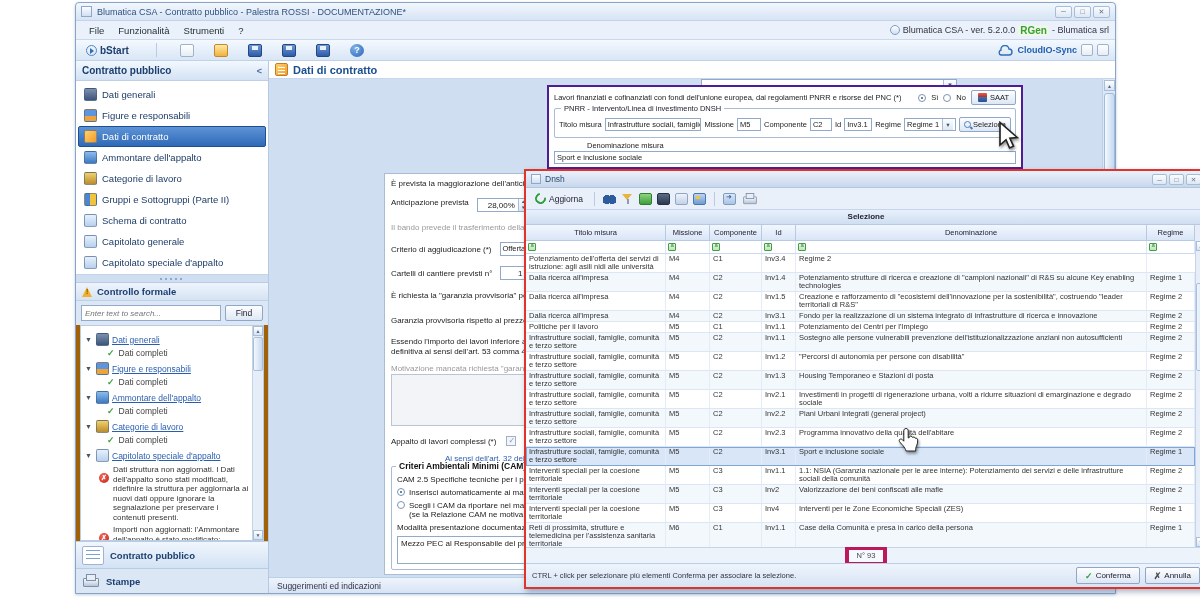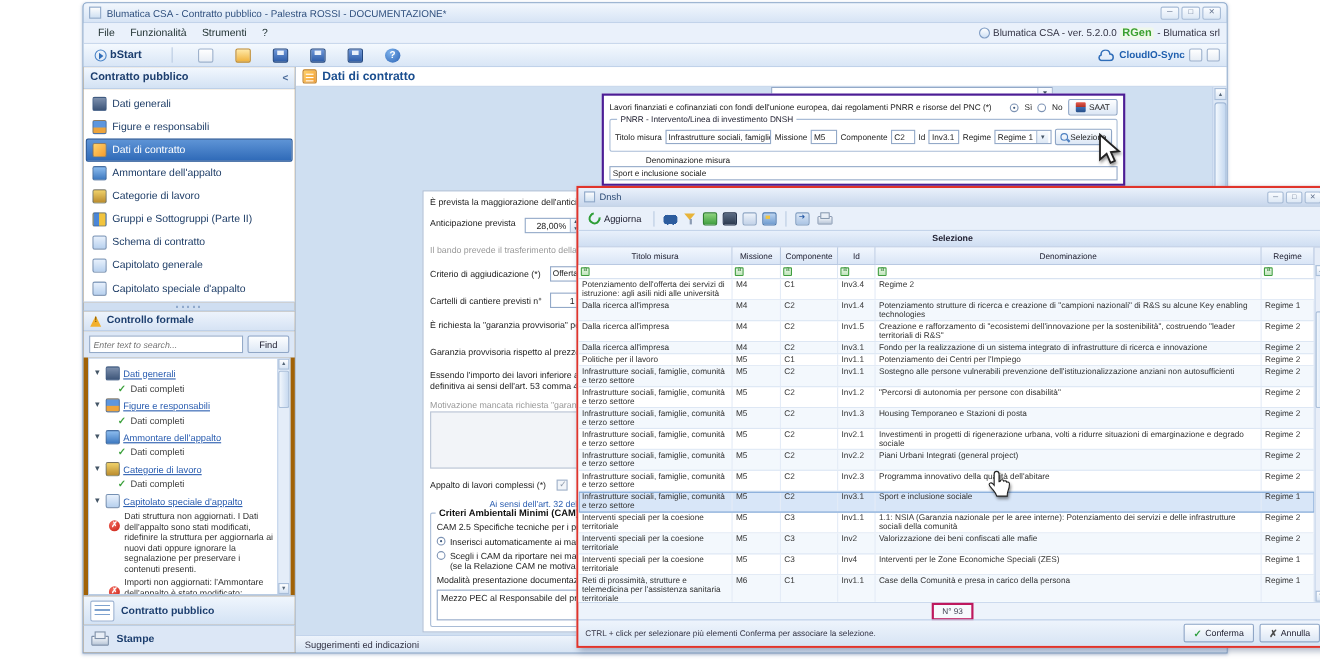--- a/index.html
+++ b/index.html
@@ -142,21 +142,21 @@
   .fico:before{content:"a";position:absolute;left:1.5px;top:-2px;font-size:6px;color:#2f7e2f;}
   .rowsclip{position:absolute;left:0;right:11px;top:13px;bottom:0;overflow:hidden;background:#fff;}
   .drow{border-bottom:1px solid #dde7f4;}
   .drow.alt{background:#f3f8fd;}
   .drow.sel{background:#d8e6f8;outline:1px solid #7ea6d6;outline-offset:-1px;}
   .dc{padding:1px 3px;font-size:7.5px;line-height:8px;color:#333;border-right:1px solid #e4ecf7;overflow:hidden;}
   .mt-scroll{position:absolute;right:0;top:0;bottom:0;width:11px;background:#e8eef8;border-left:1px solid #c3d4ea;}
   .mt-scroll .arr{position:absolute;left:0;width:10px;height:10px;background:linear-gradient(#fff,#d7e4f4);border:1px solid #a9bed9;font-size:5px;color:#567;text-align:center;line-height:9px;}
   .mt-scroll .thumb{position:absolute;left:0;top:42px;width:10px;height:88px;background:linear-gradient(90deg,#f2f7fd,#c8daf0);border:1px solid #a9bed9;border-radius:2px;}
   .mo-count{height:16px;background:#edf3fb;border-top:1px solid #c4d4ea;display:flex;align-items:center;justify-content:center;}
-  .mo-count span{font-size:7.5px;color:#445;border:2px solid #be185d;background:#f7fafd;padding:0 8px;line-height:12px;}
+  .mo-count span{font-size:7.5px;color:#445;border:4px solid #be185d;background:#f7fafd;padding:0 8px;line-height:12px;}
   .mo-footer{height:24px;background:linear-gradient(#eef4fc,#d7e4f4);border-top:1px solid #bccfe8;display:flex;align-items:center;padding:0 6px;gap:5px;}
   .hint{font-size:7.5px;color:#334;flex:1;white-space:nowrap;overflow:hidden;}
   .fbtn{display:flex;align-items:center;gap:3px;height:17px;border:1px solid #8fa6c6;background:linear-gradient(#fdfeff,#dce7f5);padding:0 8px;font-size:8px;color:#223;border-radius:2px;}
   .ckg{color:#2e9e3e;font-weight:bold;font-size:9px;}
   .ckx{color:#4a4a4a;font-weight:bold;font-size:9px;}
   .cursor{position:absolute;z-index:40;filter:drop-shadow(1px 2px 1.5px rgba(0,0,0,.45));}
 </style>
 </head>
 <body>
 

